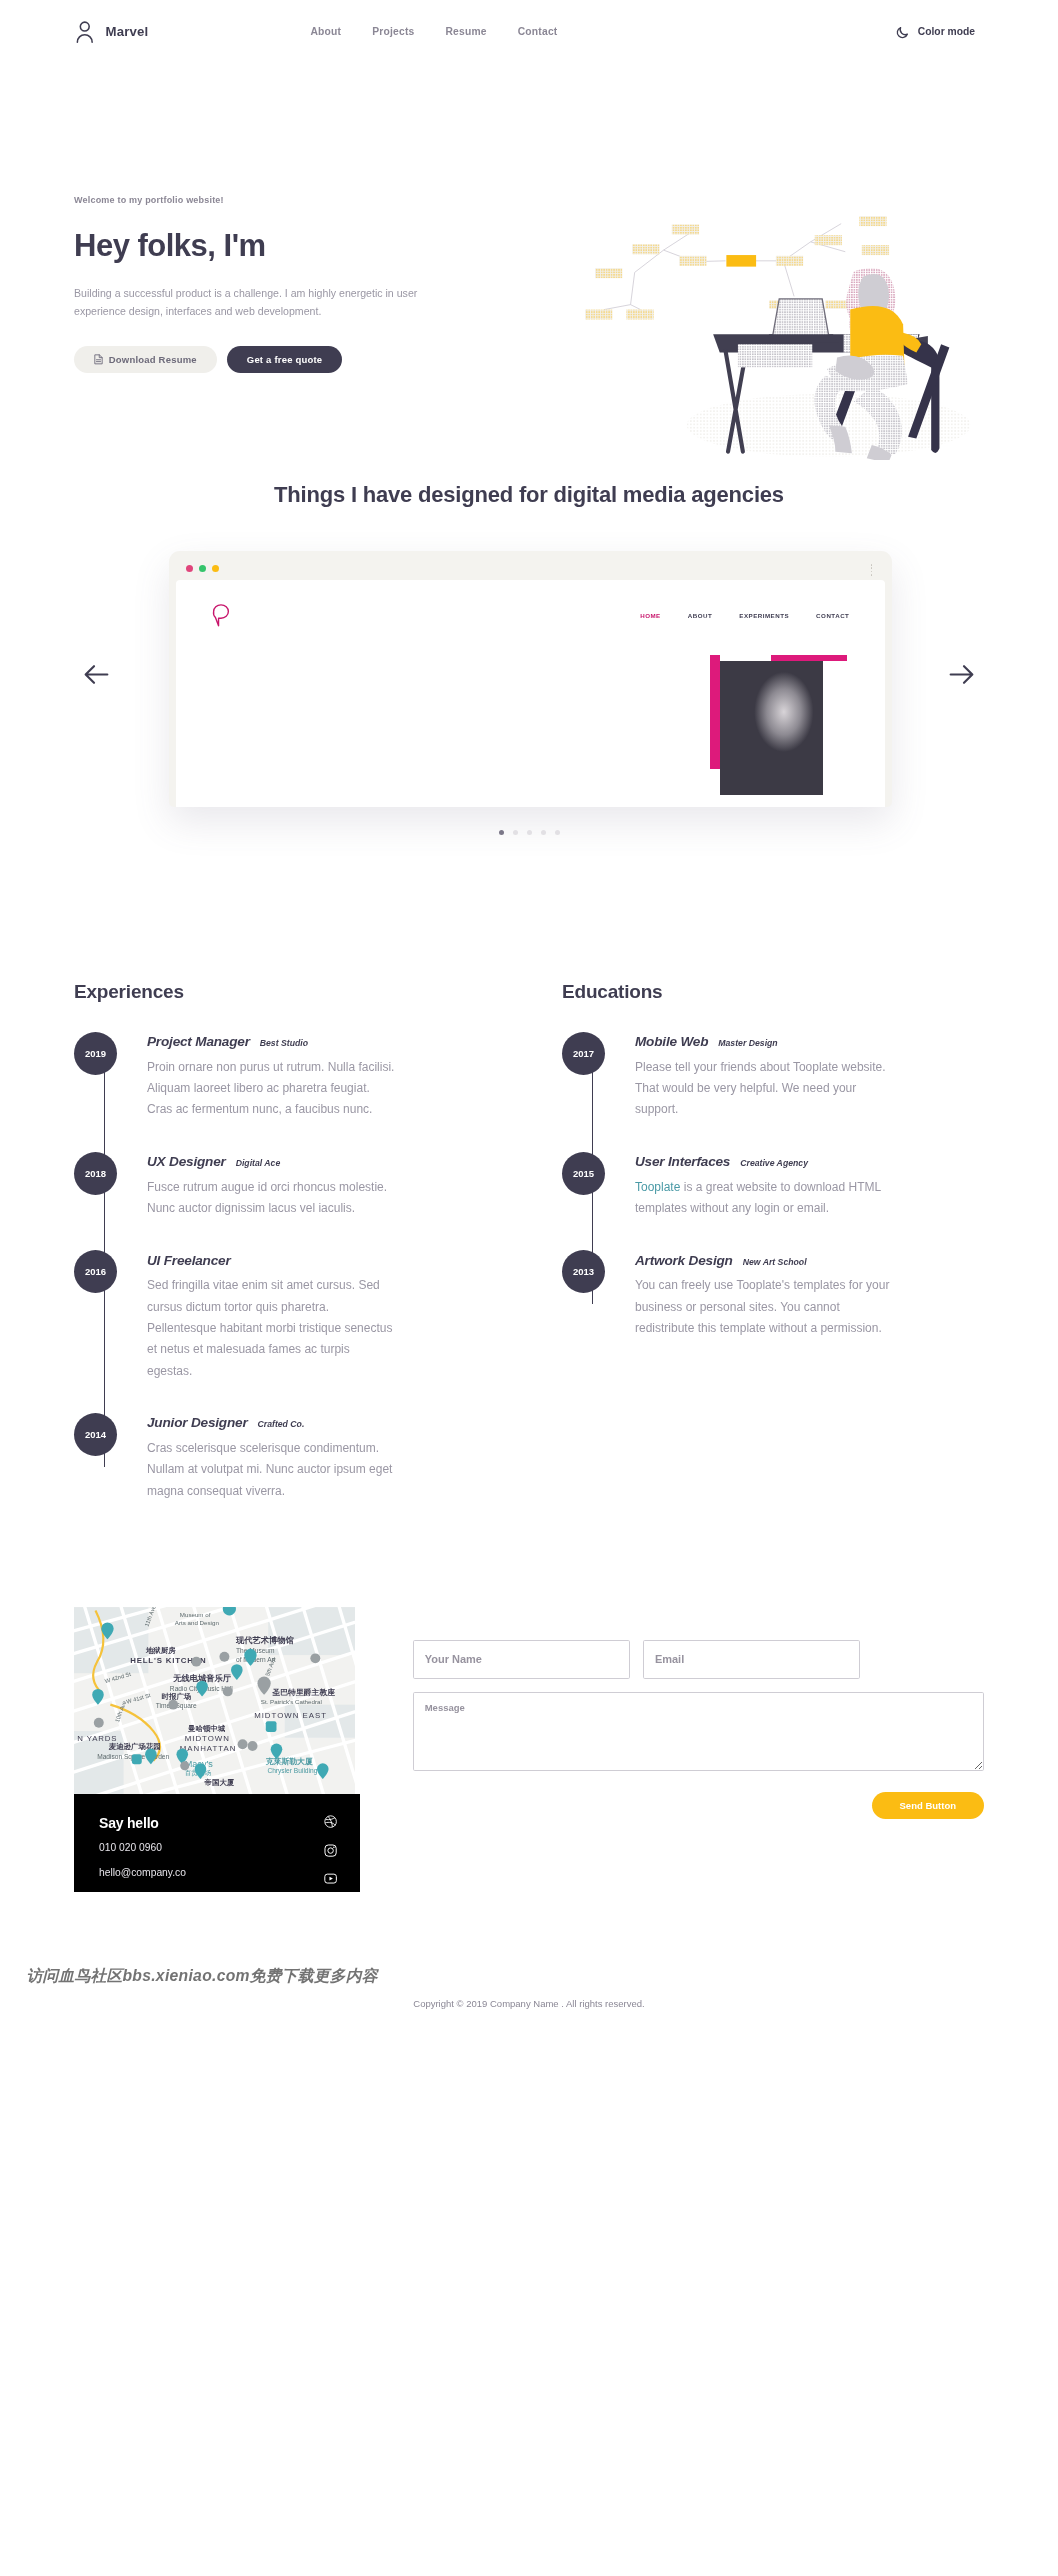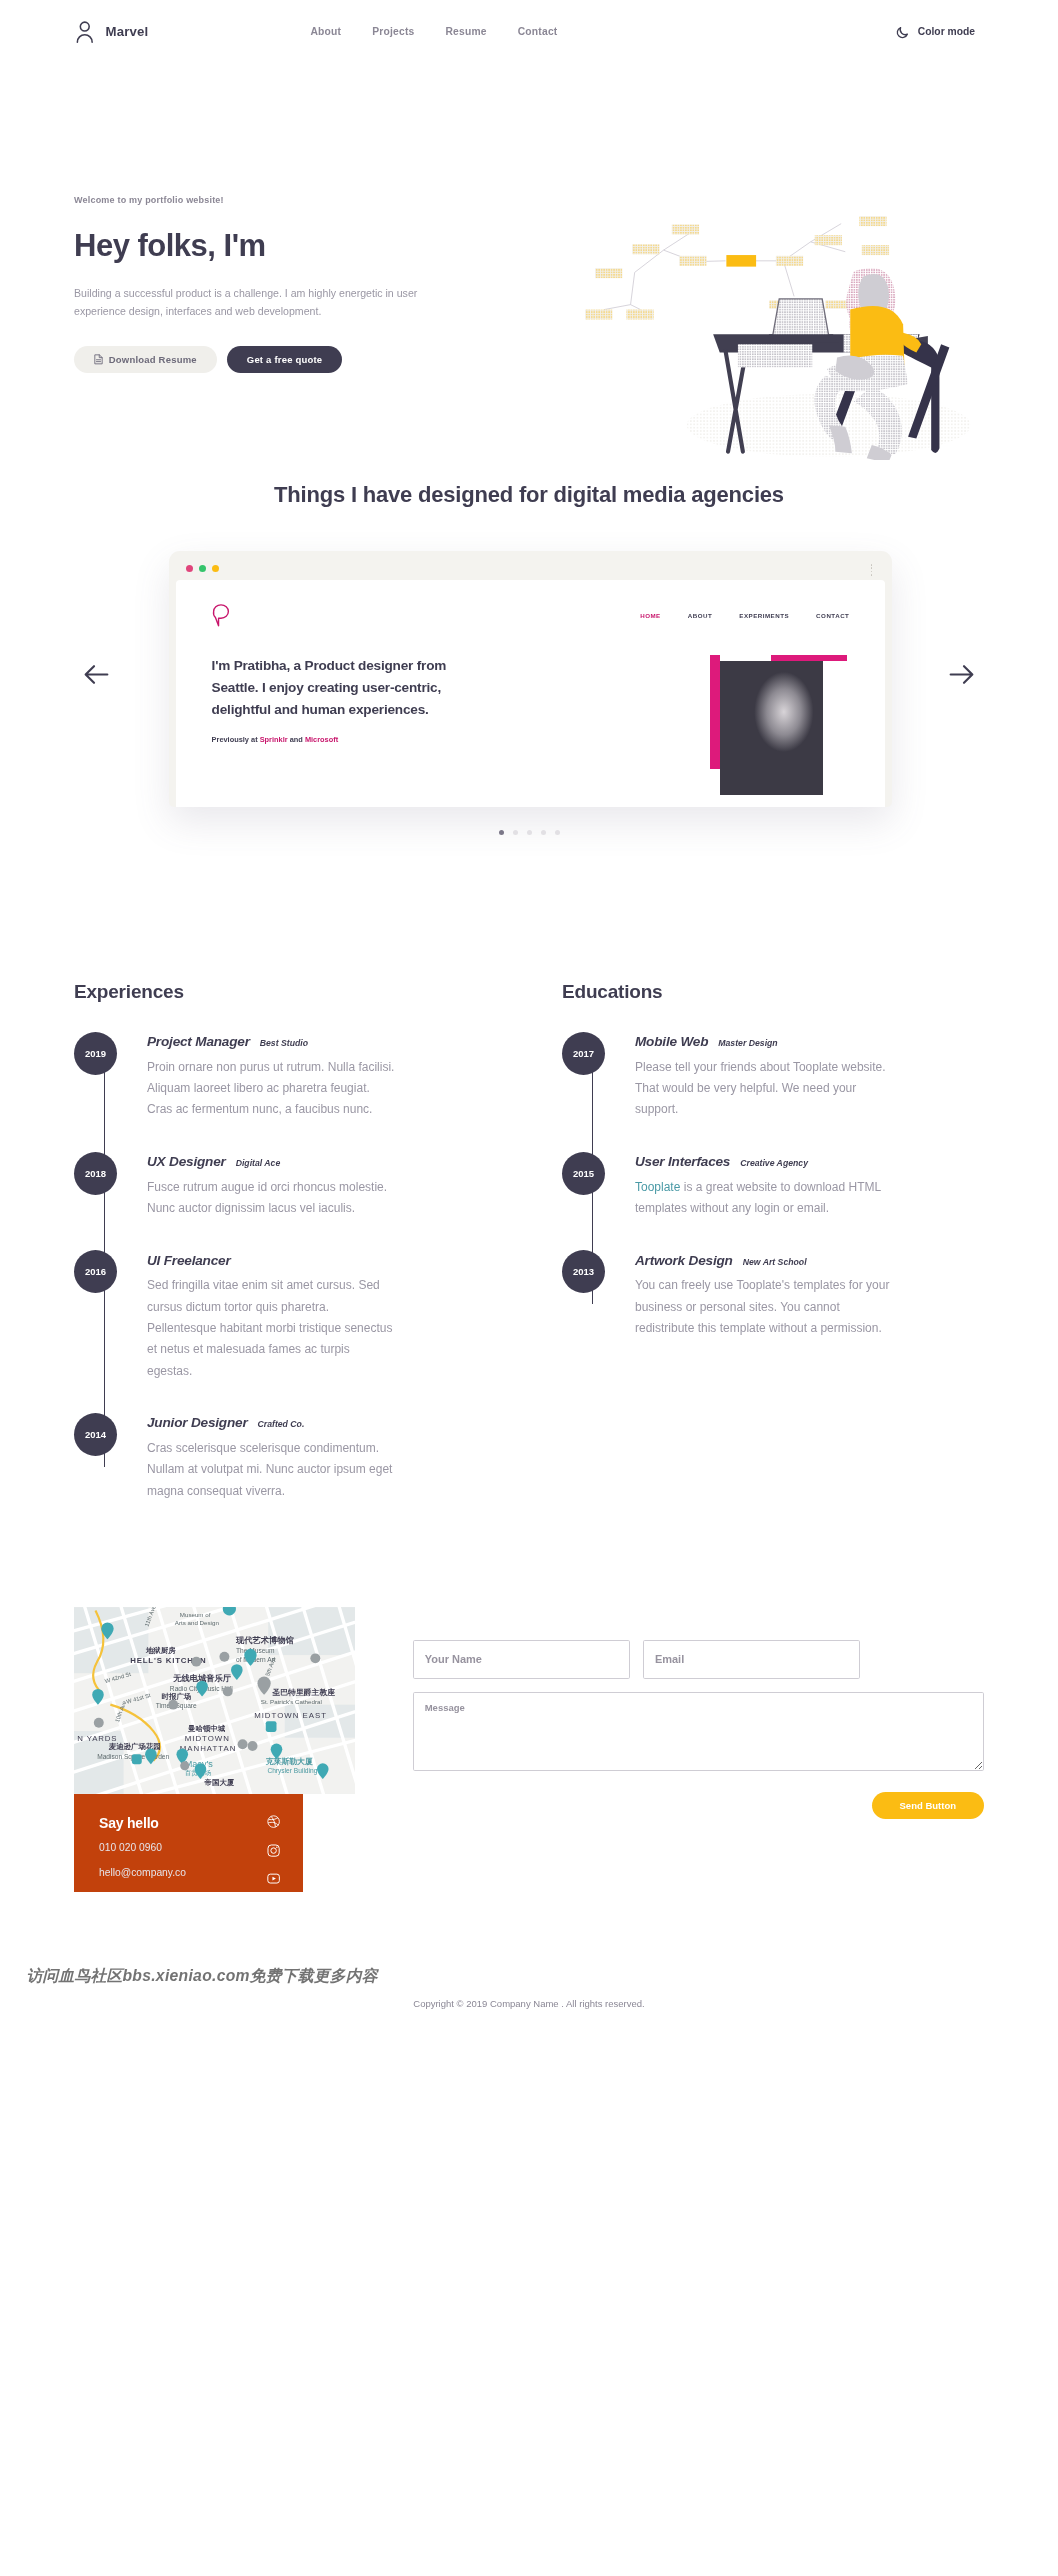--- a/index.html
+++ b/index.html
@@ -148,22 +148,22 @@
   .col-edu .tl-desc { width: 256px; }
 
   
   .contact { display: flex; padding: 0 74px; margin-top: 74px; gap: 58px; align-items: flex-start; }
   .contact-left { width: 281px; }
   .map {
     width: 281px; height: 187px; position: relative; overflow: hidden;
     background: #eceff0;
   }
   .say-hello {
-    background: #c2410c; padding: 21.5px 25px 25px 25px; position: relative;
-    width: 229px; height: 98px;
+    background: #000000; padding: 21.5px 25px 25px 25px; position: relative;
+    width: 286px; height: 98px;
   }
   .say-hello h3 { color: #fff; font-size: 14px; font-weight: bold; letter-spacing: -0.2px; }
   .say-hello p { color: #e6e4ea; font-size: 10.3px; line-height: 1.75; margin-top: 7.4px; }
   .socials {
     position: absolute; right: 23px; top: 21.5px;
     display: flex; flex-direction: column; gap: 15px; align-items: center;
   }
   .soc { width: 13.2px; height: 13.2px; display: block; cursor: pointer; }
   .contact-right { flex: 1; padding-top: 5px; }
   .contact-title {
@@ -351,29 +351,20 @@
           </svg>
         </span>
         <div class="mini-links">
           <span class="mini-link active">HOME</span>
           <span class="mini-link">ABOUT</span>
           <span class="mini-link">EXPERIMENTS</span>
           <span class="mini-link">CONTACT</span>
         </div>
       </div>
       <div class="slide-body">
-        <div class="slide-text">
-          <div class="slide-quote">I'm Pratibha, a Product designer from Seattle. I enjoy creating user-centric, delightful and human experiences.</div>
-          <div class="slide-prev">
-            <span>Previously at</span>
-            <b>Sprinklr</b>
-            <span>and</span>
-            <b>Microsoft</b>
-          </div>
-        </div>
         <div class="slide-photo">
           <div class="photo-frame"></div>
           <div class="photo-frame2"></div>
           <div class="photo-img"></div>
         </div>
       </div>
     </div>
   </div>
 
   <div class="carousel-dots">

